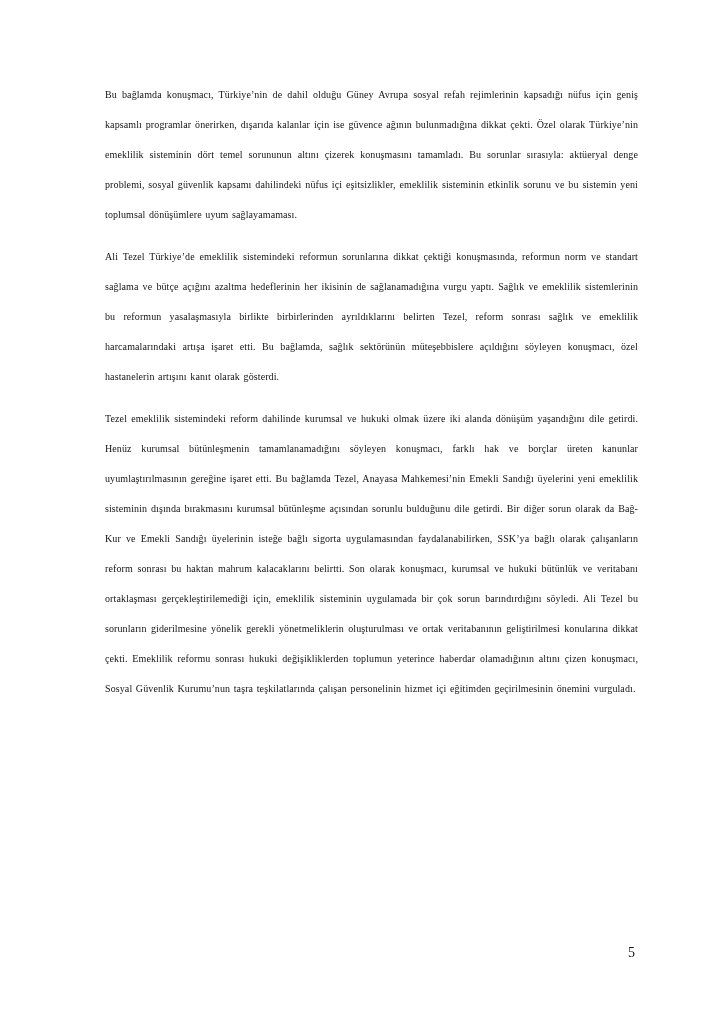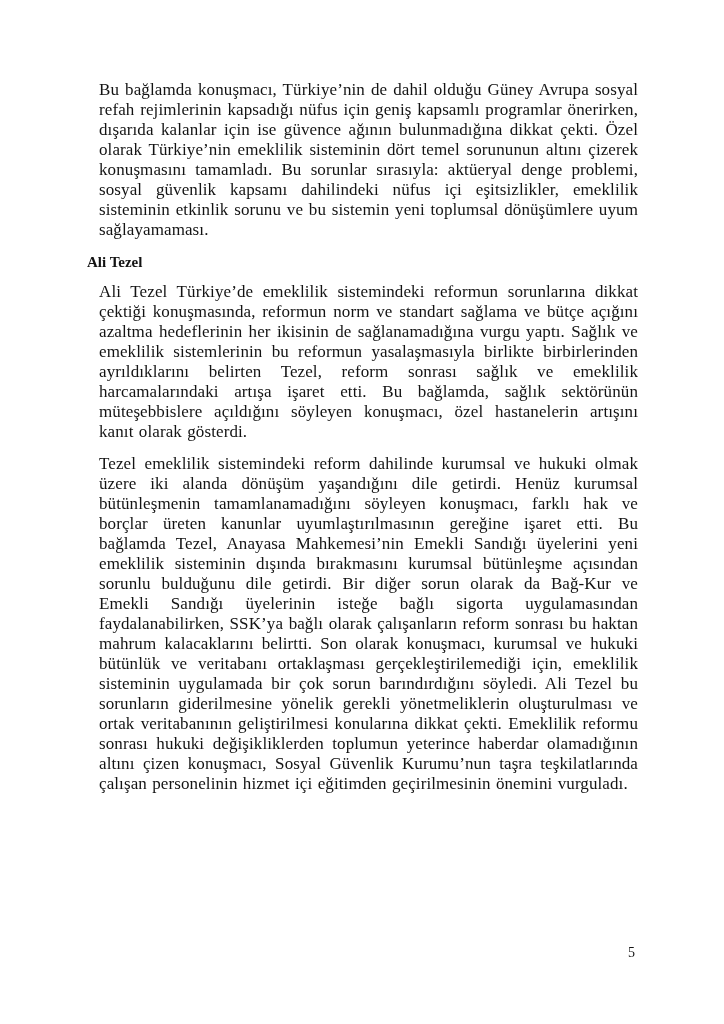--- a/index.html
+++ b/index.html
@@ -18,26 +18,26 @@
     inset: 0;
     background: #ffffff;
   }
   .content {
     position: absolute;
     left: 87px;
     top: 80px;
     width: 551px;
   }
   .content p.body-par {
-    font-size: 17px;
-    line-height: 20px;
+    font-size: 10px;
+    line-height: 30px;
     text-align: justify;
     letter-spacing: 0.1px;
     word-spacing: 1px;
-    margin: 0 0 12px 12px;
+    margin: 0 0 12px 18px;
   }
   .content h1.section-heading {
     font-size: 21px;
     line-height: 26px;
     font-weight: bold;
     letter-spacing: 0.2px;
     margin: 12px 0 20px 0;
     text-align: left;
   }
   .content p.author {
@@ -57,21 +57,20 @@
   }
 </style>
 </head>
 <body>
 
 <div class="page">
   <div class="content">
     <p class="body-par">Bu bağlamda konuşmacı, Türkiye’nin de dahil olduğu Güney Avrupa sosyal refah rejimlerinin kapsadığı nüfus için geniş kapsamlı programlar önerirken, dışarıda kalanlar için ise güvence ağının bulunmadığına dikkat çekti. Özel olarak Türkiye’nin emeklilik sisteminin dört temel sorununun altını çizerek konuşmasını tamamladı. Bu sorunlar sırasıyla: aktüeryal denge problemi, sosyal güvenlik kapsamı dahilindeki nüfus içi eşitsizlikler, emeklilik sisteminin etkinlik sorunu ve bu sistemin yeni toplumsal dönüşümlere uyum sağlayamaması.</p>
 
 
-    <p class="author">Ali Tezel</p>
 
     <p class="body-par">Ali Tezel Türkiye’de emeklilik sistemindeki reformun sorunlarına dikkat çektiği konuşmasında, reformun norm ve standart sağlama ve bütçe açığını azaltma hedeflerinin her ikisinin de sağlanamadığına vurgu yaptı. Sağlık ve emeklilik sistemlerinin bu reformun yasalaşmasıyla birlikte birbirlerinden ayrıldıklarını belirten Tezel, reform sonrası sağlık ve emeklilik harcamalarındaki artışa işaret etti. Bu bağlamda, sağlık sektörünün müteşebbislere açıldığını söyleyen konuşmacı, özel hastanelerin artışını kanıt olarak gösterdi.</p>
 
     <p class="body-par">Tezel emeklilik sistemindeki reform dahilinde kurumsal ve hukuki olmak üzere iki alanda dönüşüm yaşandığını dile getirdi. Henüz kurumsal bütünleşmenin tamamlanamadığını söyleyen konuşmacı, farklı hak ve borçlar üreten kanunlar uyumlaştırılmasının gereğine işaret etti. Bu bağlamda Tezel, Anayasa Mahkemesi’nin Emekli Sandığı üyelerini yeni emeklilik sisteminin dışında bırakmasını kurumsal bütünleşme açısından sorunlu bulduğunu dile getirdi. Bir diğer sorun olarak da Bağ-Kur ve Emekli Sandığı üyelerinin isteğe bağlı sigorta uygulamasından faydalanabilirken, SSK’ya bağlı olarak çalışanların reform sonrası bu haktan mahrum kalacaklarını belirtti. Son olarak konuşmacı, kurumsal ve hukuki bütünlük ve veritabanı ortaklaşması gerçekleştirilemediği için, emeklilik sisteminin uygulamada bir çok sorun barındırdığını söyledi. Ali Tezel bu sorunların giderilmesine yönelik gerekli yönetmeliklerin oluşturulması ve ortak veritabanının geliştirilmesi konularına dikkat çekti. Emeklilik reformu sonrası hukuki değişikliklerden toplumun yeterince haberdar olamadığının altını çizen konuşmacı, Sosyal Güvenlik Kurumu’nun taşra teşkilatlarında çalışan personelinin hizmet içi eğitimden geçirilmesinin önemini vurguladı.</p>
   </div>
 
   <div class="page-number">5</div>
 </div>
 
 </body></html>

